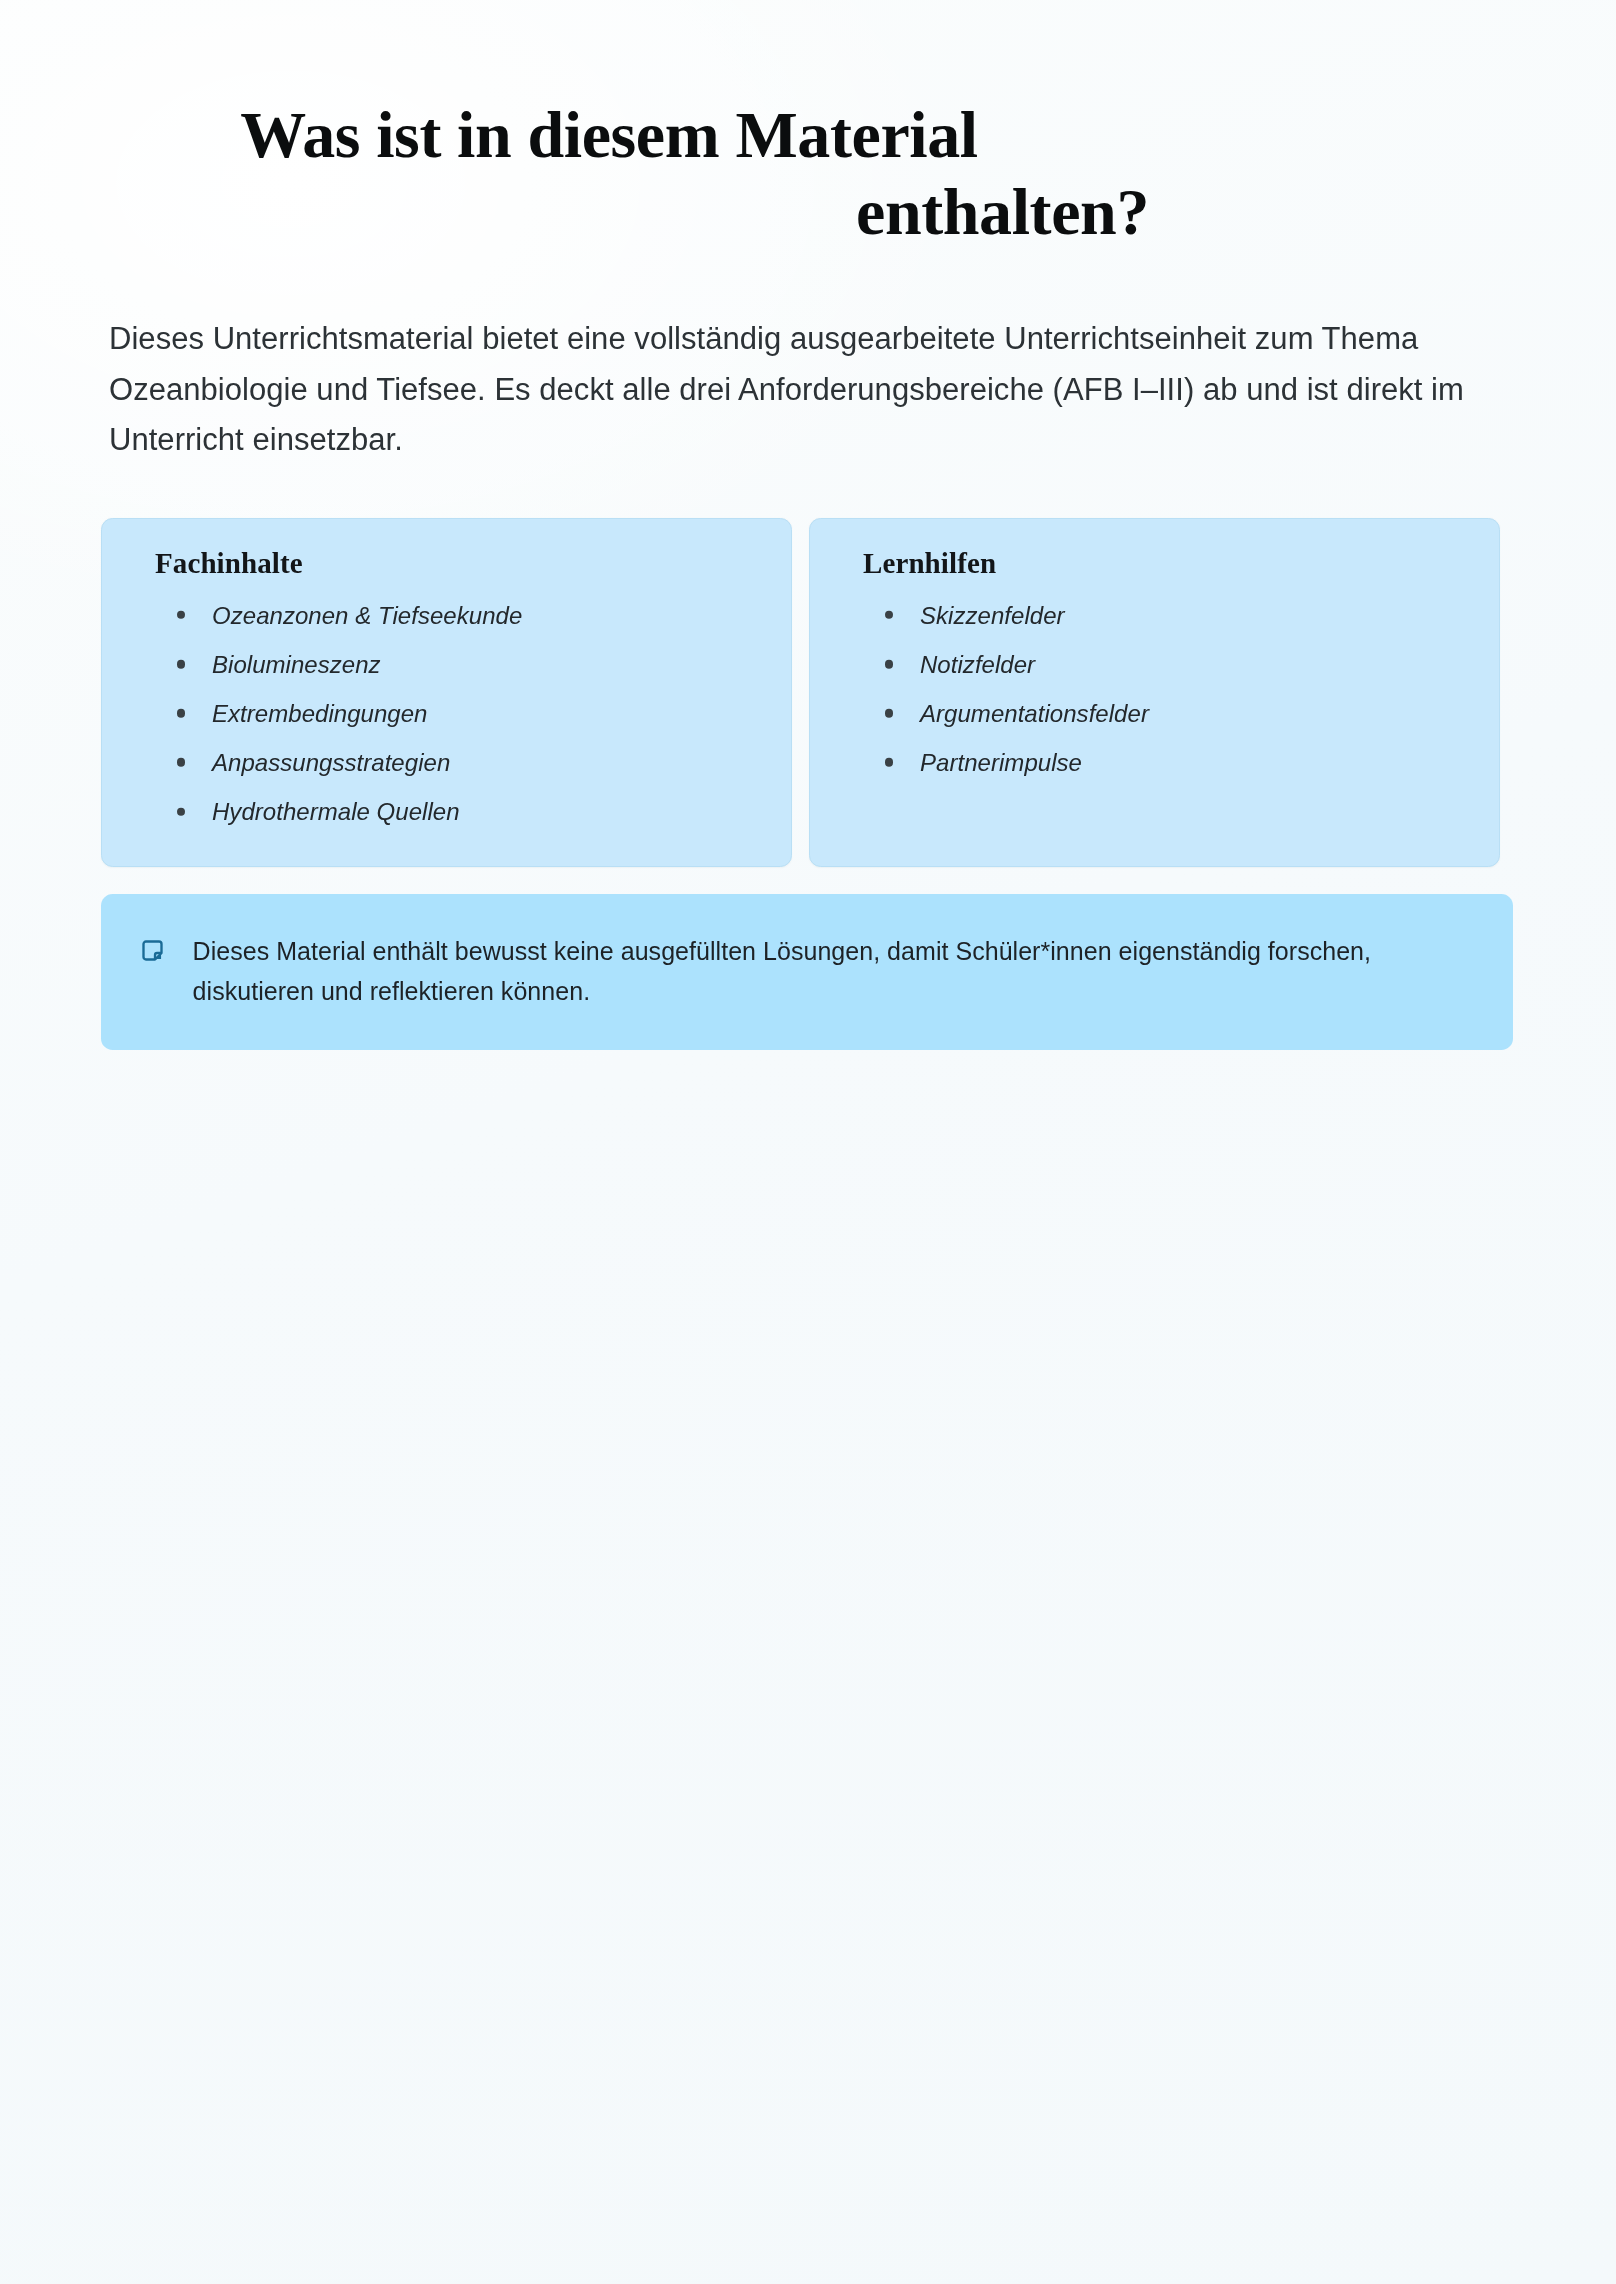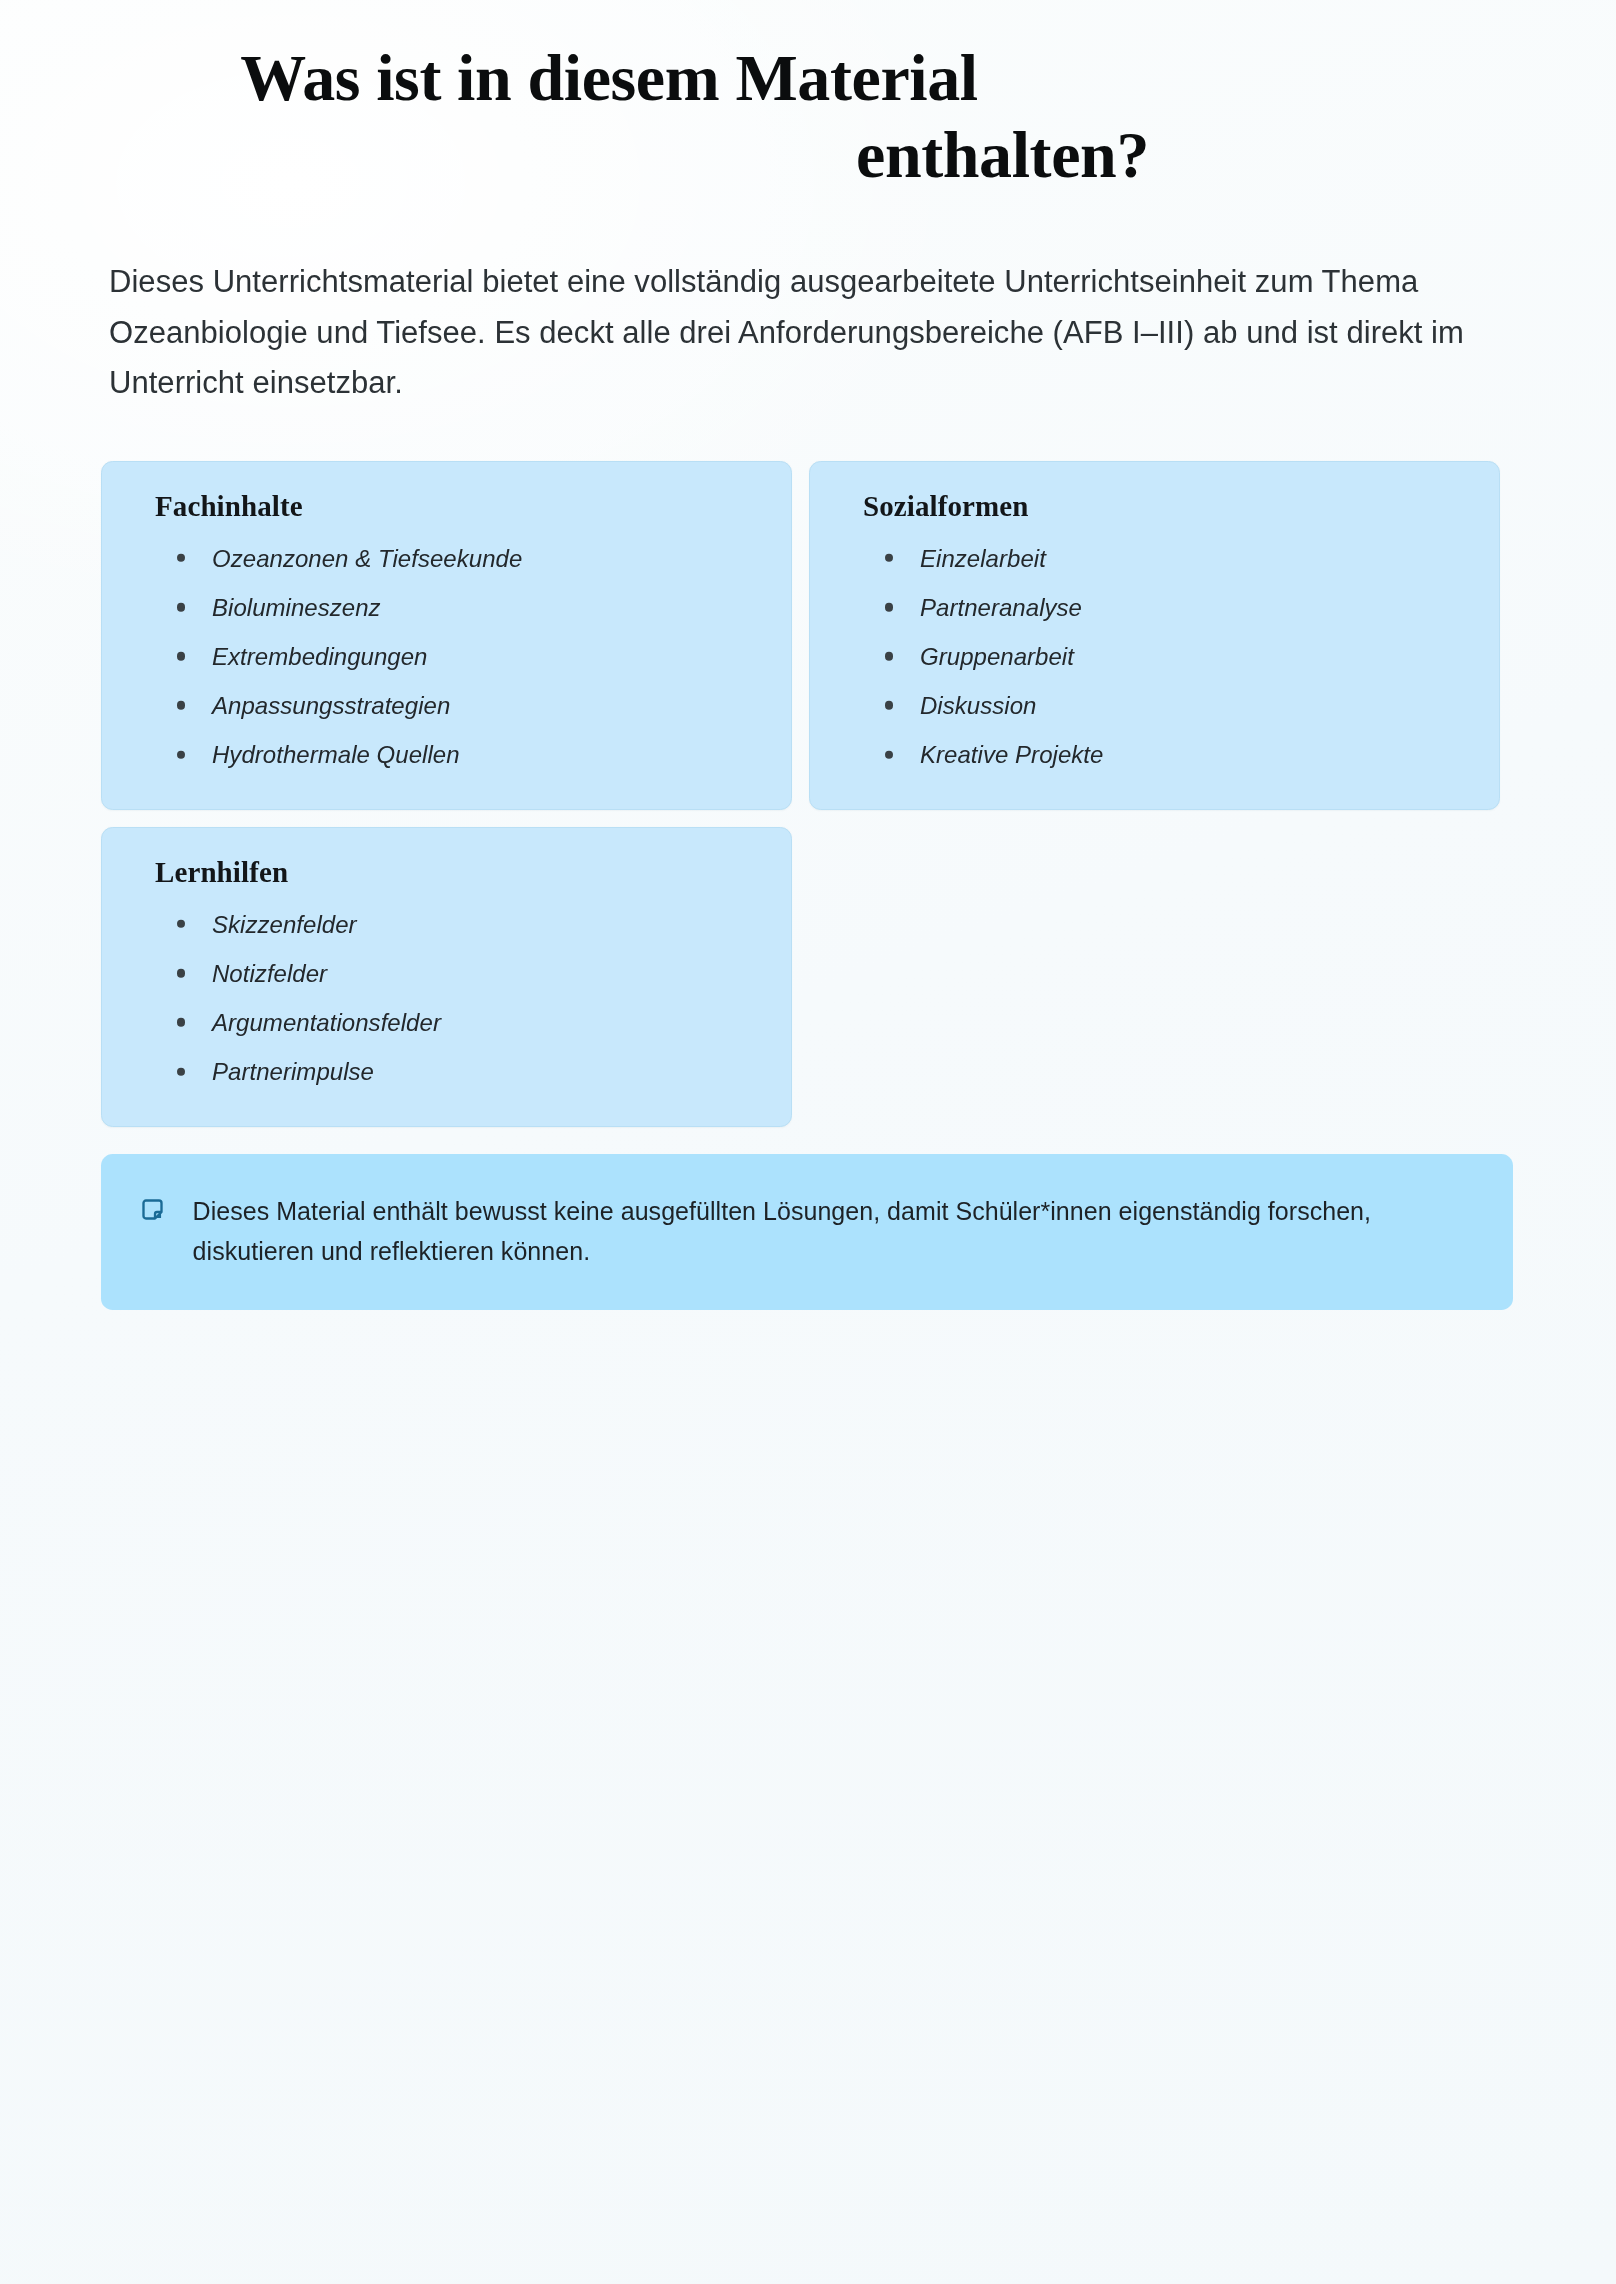--- a/index.html
+++ b/index.html
@@ -28,21 +28,21 @@
   .content {
     position: absolute;
     left: 101px;
     top: 0;
     width: 1412px;
   }
 
   
   .page-title {
     margin: 0;
-    padding-top: 39px;
+    padding-top: 96px;
     margin-left: -32px;
     width: 1080px;
     font-family: "Liberation Serif", serif;
     font-weight: 700;
     font-size: 66px;
     line-height: 1.17;
     letter-spacing: -0.4px;
     color: #0b0d0e;
     text-align: center;
     text-indent: 0;
@@ -168,30 +168,20 @@
         <ul class="card-list">
           <li>Ozeanzonen &amp; Tiefseekunde</li>
           <li>Biolumineszenz</li>
           <li>Extrembedingungen</li>
           <li>Anpassungsstrategien</li>
           <li>Hydrothermale Quellen</li>
         </ul>
       </section>
 
 
-      <section class="card">
-        <h2 class="card-title">Sozialformen</h2>
-        <ul class="card-list">
-          <li>Einzelarbeit</li>
-          <li>Partneranalyse</li>
-          <li>Gruppenarbeit</li>
-          <li>Diskussion</li>
-          <li>Kreative Projekte</li>
-        </ul>
-      </section>
 
       <section class="card">
         <h2 class="card-title">Lernhilfen</h2>
         <ul class="card-list">
           <li>Skizzenfelder</li>
           <li>Notizfelder</li>
           <li>Argumentationsfelder</li>
           <li>Partnerimpulse</li>
         </ul>
       </section>

